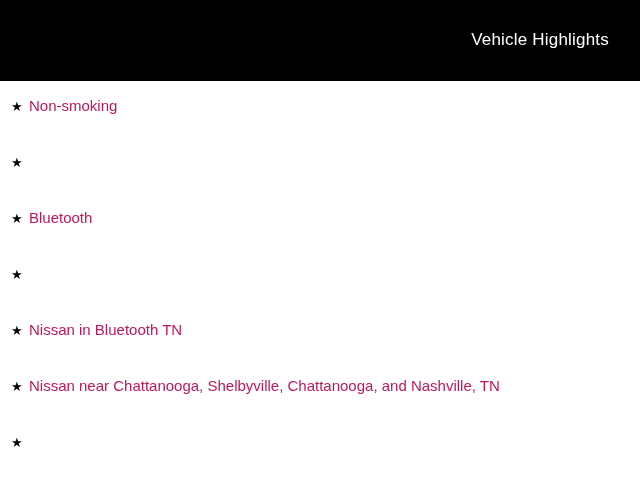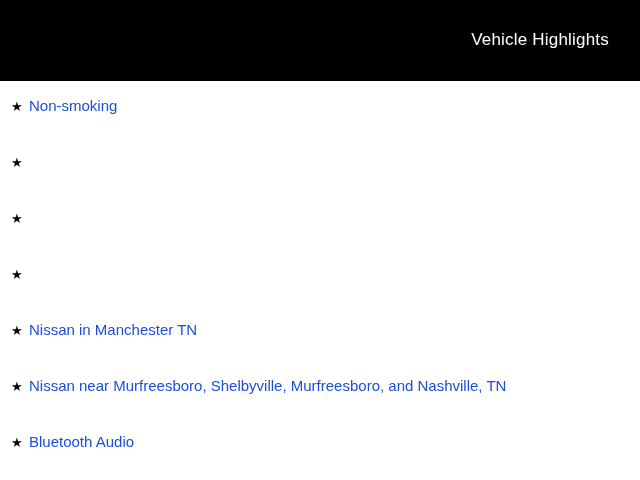--- a/index.html
+++ b/index.html
@@ -53,21 +53,21 @@
     flex: 0 0 auto;
     width: 18px;
     color: #000000;
     font-size: 13px;
     line-height: 22px;
     text-align: left;
     padding-top: 1px;
   }
   .highlight-label {
     flex: 1 1 auto;
-    color: #1d4ed8;
+    color: #be185d;
     font-size: 15px;
     line-height: 22px;
     white-space: nowrap;
   }
 </style>
 </head>
 <body>
 
 <div class="page">
 
@@ -78,31 +78,31 @@
   <ul class="highlights">
     <li class="highlight-item">
       <span class="bullet">★</span>
       <span class="highlight-label">Non-smoking</span>
     </li>
     <li class="highlight-item">
       <span class="bullet">★</span>
     </li>
     <li class="highlight-item">
       <span class="bullet">★</span>
+      <span class="highlight-label">Bluetooth</span>
     </li>
     <li class="highlight-item">
       <span class="bullet">★</span>
     </li>
     <li class="highlight-item">
       <span class="bullet">★</span>
-      <span class="highlight-label">Nissan in Manchester TN</span>
+      <span class="highlight-label">Nissan in Bluetooth TN</span>
     </li>
     <li class="highlight-item">
       <span class="bullet">★</span>
-      <span class="highlight-label">Nissan near Murfreesboro, Shelbyville, Murfreesboro, and Nashville, TN</span>
+      <span class="highlight-label">Nissan near Chattanooga, Shelbyville, Chattanooga, and Nashville, TN</span>
     </li>
     <li class="highlight-item">
       <span class="bullet">★</span>
-      <span class="highlight-label">Bluetooth Audio</span>
     </li>
   </ul>
 
 </div>
 
 </body></html>

